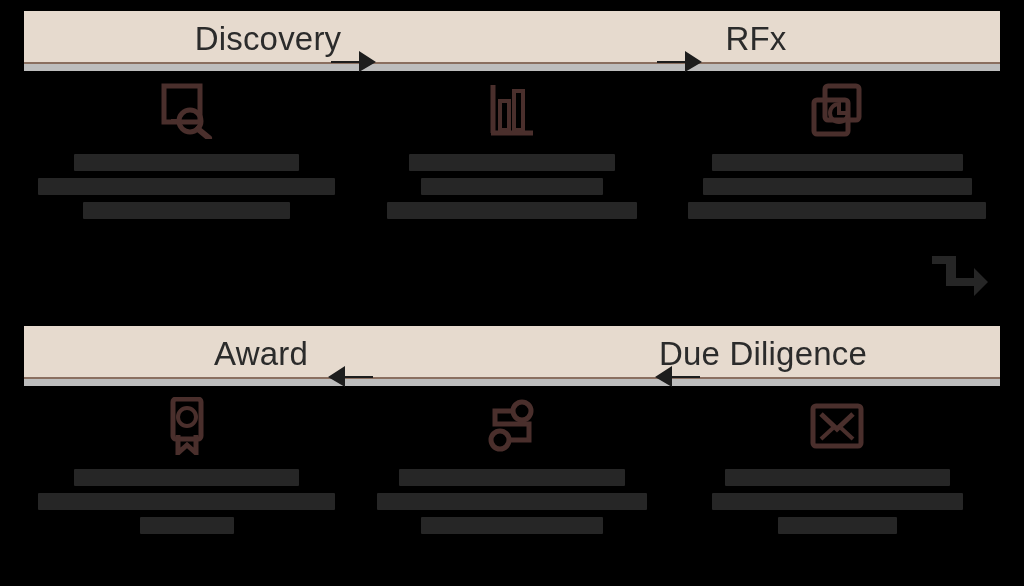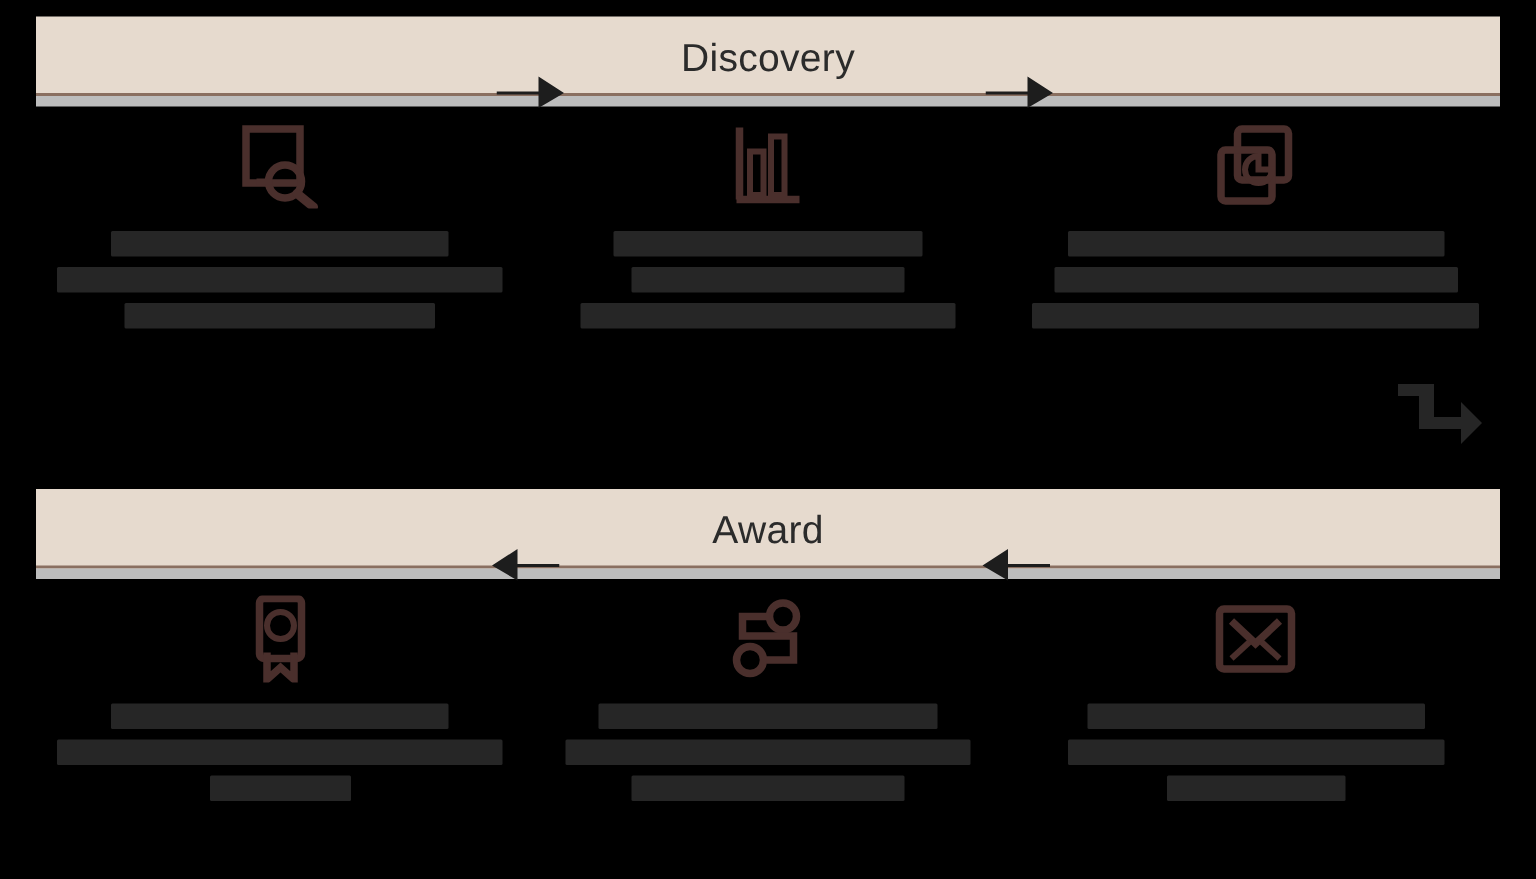--- a/index.html
+++ b/index.html
@@ -49,21 +49,21 @@
   .band-shadow.row2 { top: 379px; }
 
   .band-cell {
     flex: 1 1 0;
     display: flex;
     align-items: center;
     justify-content: center;
     position: relative;
   }
   .band-title {
-    font-size: 26px;
+    font-size: 33px;
     font-weight: 400;
     color: #2b2b2b;
     letter-spacing: 0.2px;
     line-height: 1;
     padding-bottom: 4px;
   }
 
   
   .arrow {
     position: absolute;
@@ -144,20 +144,23 @@
 </style>
 </head>
 <body>
 
 <div class="canvas">
 
   <div class="band row1">
     <div class="band-cell">
       <span class="band-title">Discovery</span>
     </div>
+    <div class="band-cell">
+      <span class="band-title">RFx</span>
+    </div>
   </div>
   <div class="band-underline row1"></div>
   <div class="band-shadow row1"></div>
 
   <div class="arrow a1">
     <svg viewBox="0 0 46 26" aria-hidden="true">
       <path d="M0 14 H28 V4 L45 15 L28 25 V16 H0 Z" fill="#1d1d1d"></path>
     </svg>
   </div>
   <div class="arrow a2">
@@ -223,20 +226,23 @@
   <div class="connector">
     <svg viewBox="0 0 60 62" aria-hidden="true">
       <path d="M2 4 H26 V26 H44 V16 L58 30 L44 44 V34 H16 V12 H2 Z" fill="#262626"></path>
     </svg>
   </div>
 
   <div class="band row2">
     <div class="band-cell">
       <span class="band-title">Award</span>
     </div>
+    <div class="band-cell">
+      <span class="band-title">Due Diligence</span>
+    </div>
   </div>
   <div class="band-underline row2"></div>
   <div class="band-shadow row2"></div>
 
   <div class="arrow a3">
     <svg viewBox="0 0 46 26" aria-hidden="true">
       <path d="M46 14 H18 V4 L1 15 L18 25 V16 H46 Z" fill="#1d1d1d"></path>
     </svg>
   </div>
   <div class="arrow a4">

